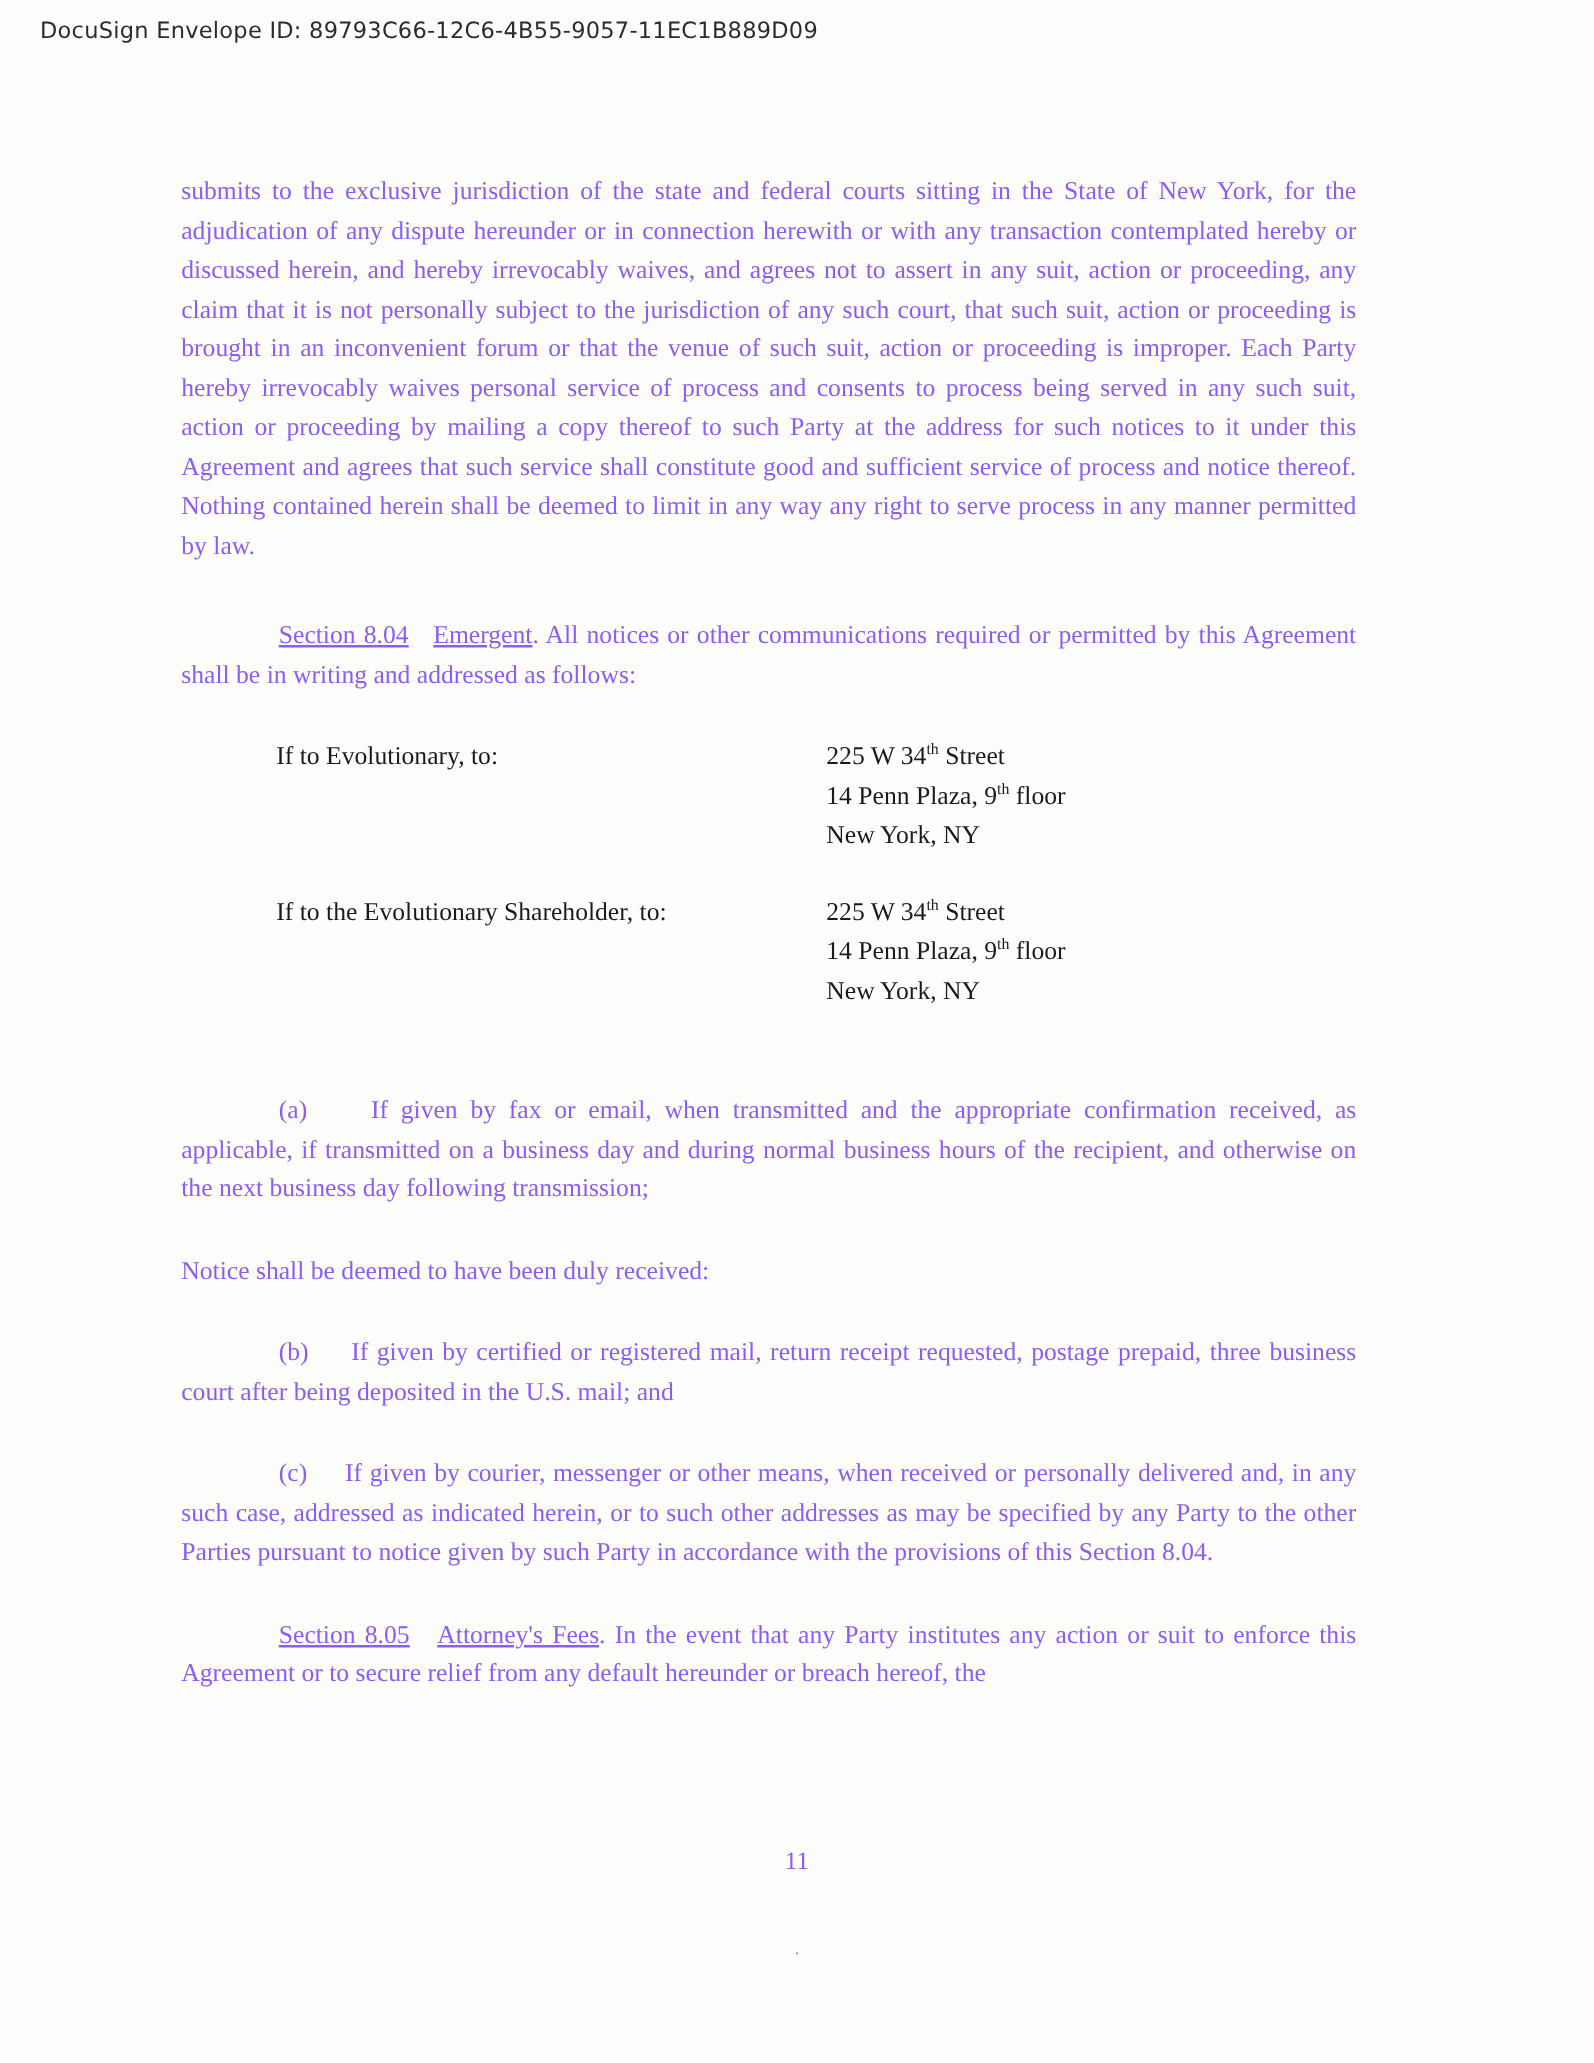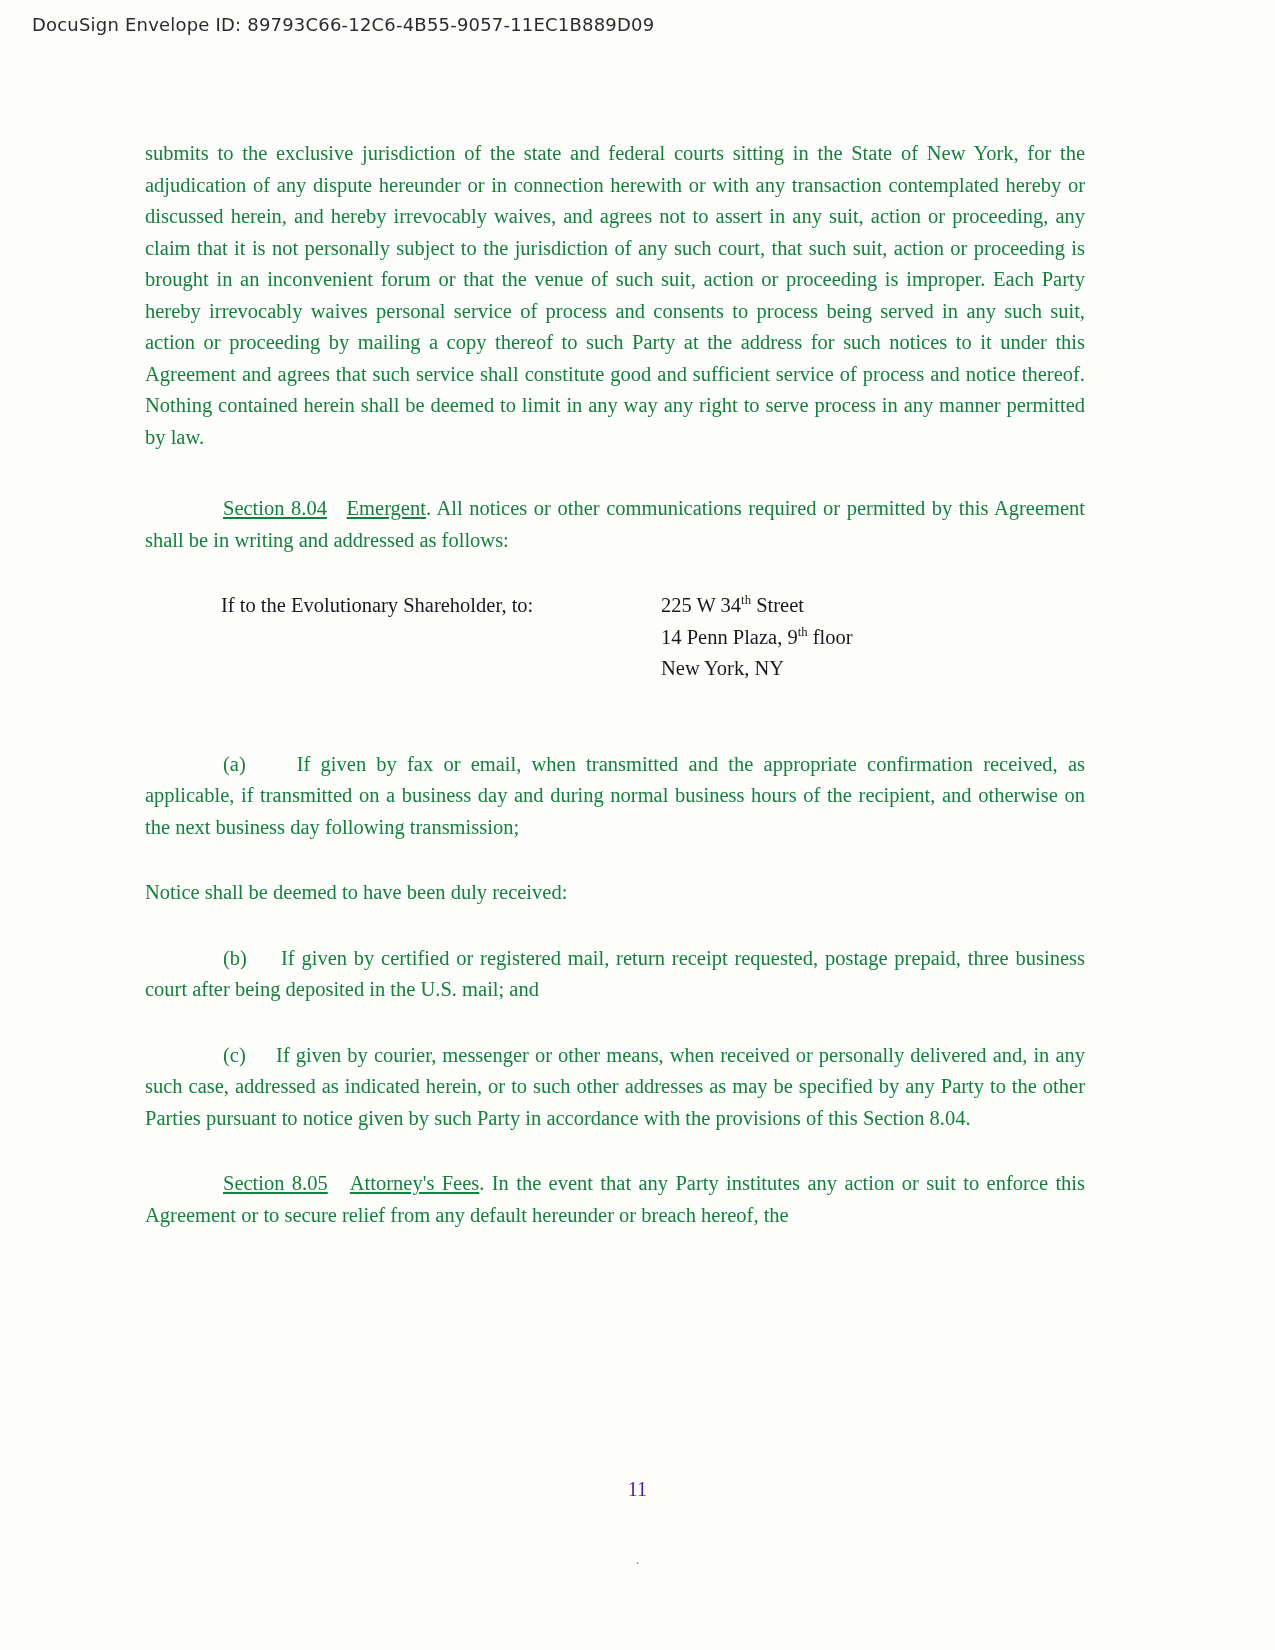--- a/index.html
+++ b/index.html
@@ -30,21 +30,21 @@
     position: absolute;
     left: 145px;
     top: 138px;
     width: 940px;
   }
   p {
     margin: 0;
     font-size: 20.5px;
     line-height: 31.5px;
     text-align: justify;
-    color: #15803d;
+    color: #8b5cf6;
   }
   .body-para {
     text-align: justify;
   }
   .indent {
     text-indent: 78px;
   }
   .gap-md { margin-top: 34px; }
   .gap-lg { margin-top: 40px; }
 
@@ -76,21 +76,21 @@
   }
   .addr-line { display: block; }
 
   .page-number {
     position: absolute;
     left: 0;
     right: 0;
     top: 1478px;
     text-align: center;
     font-size: 20px;
-    color: #4c1d95;
+    color: #8b5cf6;
   }
   .footer-mark {
     position: absolute;
     left: 0;
     right: 0;
     top: 1552px;
     text-align: center;
     font-size: 14px;
     color: #8a8a8a;
   }
@@ -105,20 +105,28 @@
   <div class="content">
 
     <p class="body-para">submits to the exclusive jurisdiction of the state and federal courts sitting in the State of New York, for the adjudication of any dispute hereunder or in connection herewith or with any transaction contemplated hereby or discussed herein, and hereby irrevocably waives, and agrees not to assert in any suit, action or proceeding, any claim that it is not personally subject to the jurisdiction of any such court, that such suit, action or proceeding is brought in an inconvenient forum or that the venue of such suit, action or proceeding is improper. Each Party hereby irrevocably waives personal service of process and consents to process being served in any such suit, action or proceeding by mailing a copy thereof to such Party at the address for such notices to it under this Agreement and agrees that such service shall constitute good and sufficient service of process and notice thereof. Nothing contained herein shall be deemed to limit in any way any right to serve process in any manner permitted by law.</p>
 
     <p class="body-para indent gap-lg">
       <span class="underline">Section 8.04</span><span>&nbsp;&nbsp;&nbsp;</span><span class="underline">Emergent</span><span>.  All notices or other communications required or permitted by this Agreement shall be in writing and addressed as follows:</span>
     </p>
 
     <table class="notice-table">
       <tbody>
+        <tr>
+          <td class="label">If to Evolutionary, to:</td>
+          <td class="addr">
+            <span class="addr-line"><span>225 W 34</span><sup>th</sup><span> Street</span></span>
+            <span class="addr-line"><span>14 Penn Plaza, 9</span><sup>th</sup><span> floor</span></span>
+            <span class="addr-line">New York, NY</span>
+          </td>
+        </tr>
         <tr>
           <td class="label">If to the Evolutionary Shareholder, to:</td>
           <td class="addr">
             <span class="addr-line"><span>225 W 34</span><sup>th</sup><span> Street</span></span>
             <span class="addr-line"><span>14 Penn Plaza, 9</span><sup>th</sup><span> floor</span></span>
             <span class="addr-line">New York, NY</span>
           </td>
         </tr>
       </tbody>
     </table>

